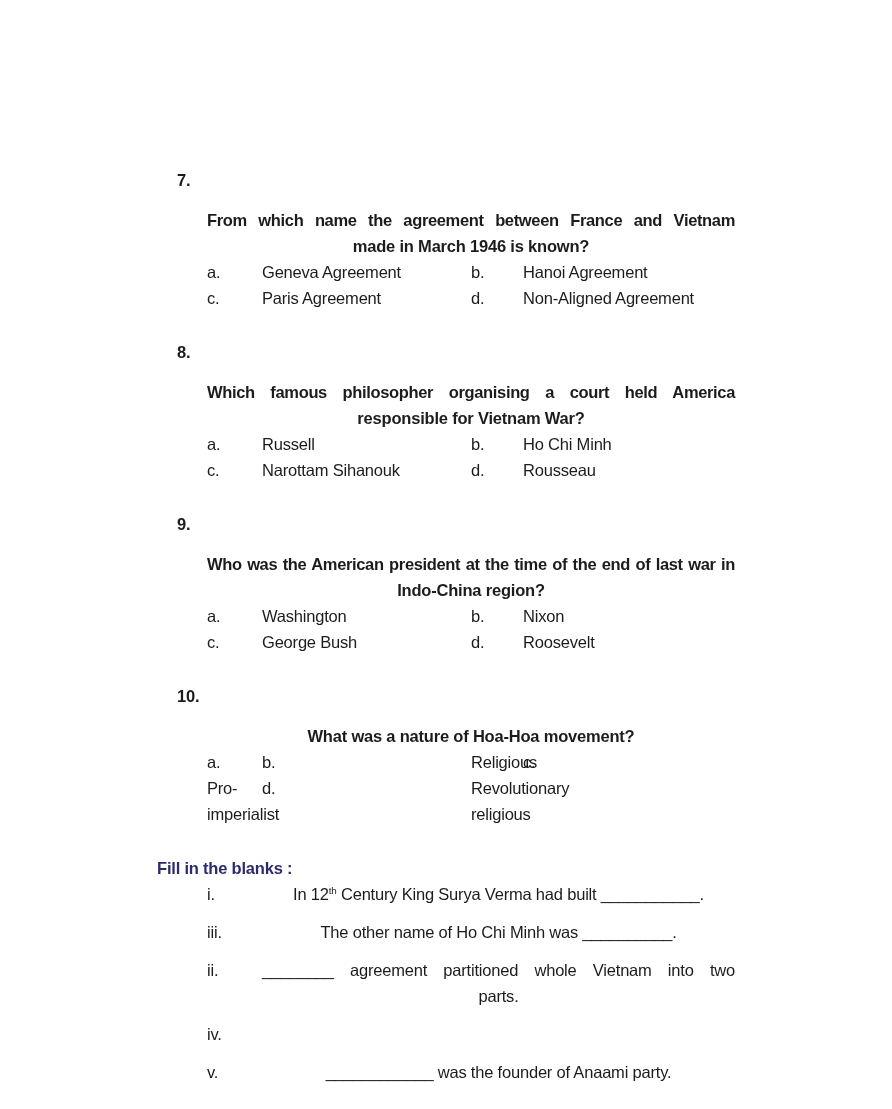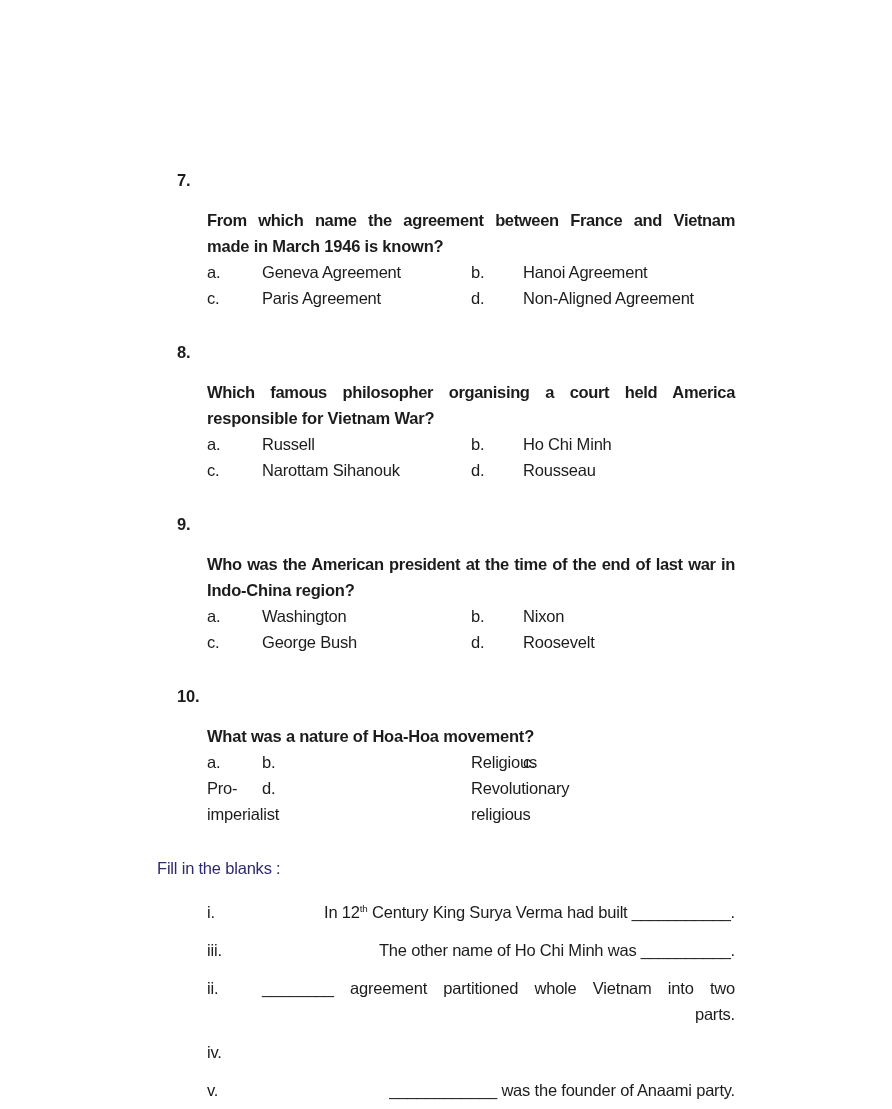--- a/index.html
+++ b/index.html
@@ -12,35 +12,35 @@
     overflow: hidden;
   }
   .page { width: 892px; height: 1109px; background: #ffffff; }
   .content { padding: 167px 157px 0 157px; font-size: 16.5px; line-height: 26px; }
 
   
   .question { margin-left: 20px; width: 558px; margin-bottom: 28px; }
   .q-row { display: flex; }
   .q-num { width: 30px; flex: 0 0 30px; font-weight: bold; }
   .q-text { width: 528px; font-weight: bold; margin-top: 40px; }
-  .q-line { display: block; text-align: left; }
+  .q-line { display: block; text-align: center; }
   .q-line.stretch { text-align: justify; text-align-last: justify; letter-spacing: -0.35px; }
   .opt-grid {
     display: grid;
     grid-template-columns: 55px 209px 52px auto;
     margin-left: 30px;
   }
   .opt-letter, .opt-text { font-weight: normal; }
 
   
-  .fib-heading { font-weight: normal; color: #2d2b6e; margin-bottom: 18px; }
+  .fib-heading { font-weight: bold; color: #2d2b6e; margin-bottom: 0; }
   .fib-item { display: flex; margin-left: 50px; margin-bottom: 12px; }
   .fib-num { width: 55px; flex: 0 0 55px; }
   .fib-text { width: 473px; }
-  .fib-line { display: block; text-align: right; }
+  .fib-line { display: block; text-align: center; }
   .fib-line.stretch { text-align: justify; text-align-last: justify; }
   sup.ord { font-size: 0.6em; vertical-align: super; line-height: 0; }
 
   
   .footer {
     margin-top: 30px;
     text-align: center;
     font-weight: bold;
     color: #2d2b6e;
     font-size: 14px;

